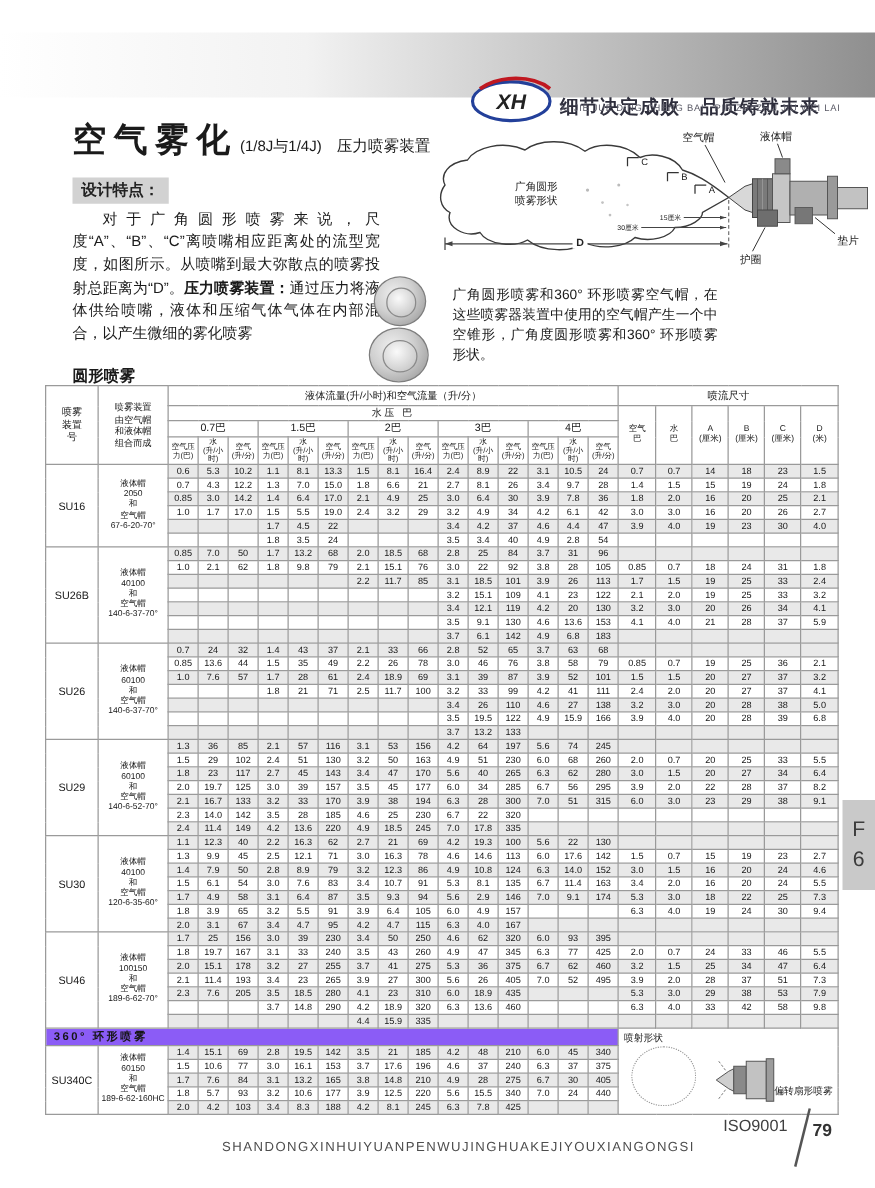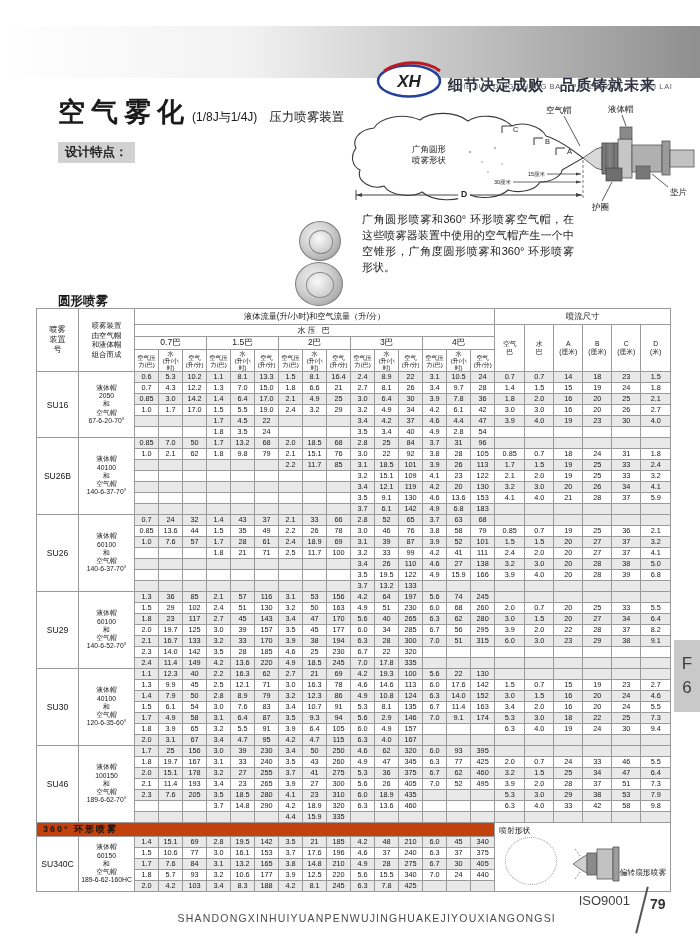--- a/index.html
+++ b/index.html
@@ -20,21 +20,21 @@
   #title .tail{font-size:12.5px;margin-left:12px;}
 
   #design-label{position:absolute;left:58px;top:142px;background:#d2d2d2;color:#222;
     font-size:12.5px;font-weight:bold;padding:2px 7px;}
   #design-para{position:absolute;left:58px;top:166px;width:246px;font-size:12px;line-height:1.52;
     text-align:justify;text-indent:2em;margin:0;}
   #sec1{position:absolute;left:58px;top:293px;font-size:12.5px;font-weight:bold;}
 
   
   #spray-svg{position:absolute;left:350px;top:102px;}
-  #note{position:absolute;left:362px;top:212px;width:212px;font-size:11px;line-height:1.45;text-align:justify;}
+  #note{position:absolute;left:362px;top:229px;width:212px;font-size:11px;line-height:1.45;text-align:justify;}
   .photo{position:absolute;border-radius:50%;border:1px solid #7d7d7d;
     background:radial-gradient(circle at 38% 35%, #efefef 0%, #cfcfcf 45%, #8f8f8f 100%);}
   .photo .inner{position:absolute;left:22%;top:22%;width:56%;height:56%;border-radius:50%;
     border:1px solid #8a8a8a;background:radial-gradient(circle at 40% 35%, #fafafa, #bdbdbd);}
   #photo1{left:299px;top:221px;width:40px;height:38px;}
   #photo2{left:295px;top:262px;width:46px;height:42px;}
 
   
   #table-wrap{position:absolute;left:36px;top:308px;}
   .ft{border-collapse:collapse;table-layout:fixed;width:634px;border:1.5px solid #333;}
@@ -49,21 +49,21 @@
   .hpgrp{font-size:8.5px;height:12px;}
   .hsub{font-size:6.2px;line-height:7px;height:17px;}
   .hdimcol{font-size:6.8px;line-height:8.5px;}
   .ft td.d{font-size:7.3px;height:10px;line-height:10px;}
   .cdev{font-size:8.6px;}
   .ccombo{font-size:6.8px;line-height:8.2px;}
   tr.z td.d{background:#e9e9e9;}
   tr.gstart td,tr.gstart th{border-top:1.3px solid #444;}
   td.gs{border-left:1.2px solid #555;}
   td.ds{border-left:1.5px solid #333;}
-  .secbar{background:#c2410c;color:#fff;text-align:left !important;padding-left:6px !important;
+  .secbar{background:#8b5cf6;color:#fff;text-align:left !important;padding-left:6px !important;
     font-size:9px;font-weight:bold;height:13px;letter-spacing:2px;}
   .shape{vertical-align:top !important;position:relative;}
   .shape .shplabel{position:absolute;left:4px;top:2px;font-size:7.8px;}
   .shape .ring{position:absolute;left:10px;top:14px;width:50px;height:46px;border:1.6px dotted #9a9a9a;border-radius:50%;}
   .shape .noz{position:absolute;left:74px;top:18px;}
   .shape .deflect{position:absolute;right:4px;bottom:13px;font-size:7.8px;}
 
   
   #side-tab{position:absolute;right:0;top:640px;width:26px;height:72px;background:#c9c9c9;
     display:flex;flex-direction:column;align-items:center;justify-content:center;gap:4px;
@@ -90,20 +90,21 @@
     </svg>
     <div id="slogan-cn">细节决定成败　品质铸就未来</div>
     <div id="slogan-py">XI JIE JUE DING CHENG BAI　PIN ZHI ZHU JIU WEI LAI</div>
   </div>
 
   <div id="title">
     <span class="main">空气雾化</span><span class="sub">(1/8J与1/4J)</span><span class="tail">压力喷雾装置</span>
   </div>
 
   <div id="design-label">设计特点：</div>
+  <p id="design-para"><span>对于广角圆形喷雾来说，尺度“A”、“B”、“C”离喷嘴相应距离处的流型宽度，如图所示。从喷嘴到最大弥散点的喷雾投射总距离为“D”。</span><b>压力喷雾装置：</b><span>通过压力将液体供给喷嘴，液体和压缩气体气体在内部混合，以产生微细的雾化喷雾</span></p>
 
   <div id="sec1">圆形喷雾</div>
 
   <svg id="spray-svg" width="348" height="116" viewBox="0 0 348 116">
 
     <path d="M233,56 C215,42 206,37 196,34 C189,22 171,20 162,24 C150,12 128,12 118,19
              C104,8 80,10 70,18 C52,10 30,16 24,26 C8,28 2,38 6,46 C0,54 2,64 10,68
              C6,80 22,88 34,84 C40,94 62,96 72,90 C84,100 108,100 118,92 C130,98 150,96 158,88
              C170,92 186,88 190,80 C203,80 212,73 212,68 Z" fill="#ffffff" stroke="#3a3a3a" stroke-width="1.1"></path>
     <circle cx="120" cy="50" r="1.3" fill="#b9b9b9"></circle>

